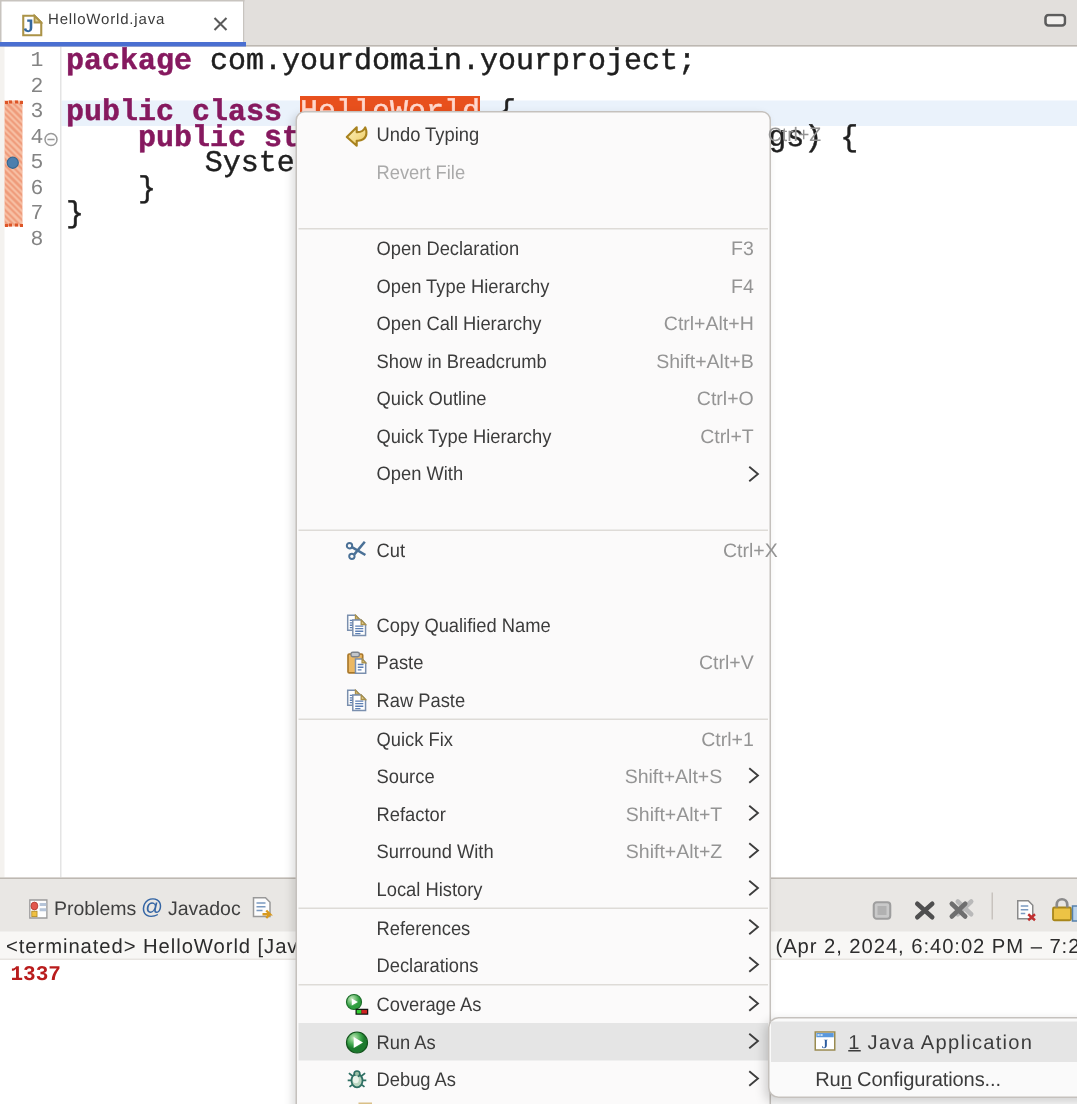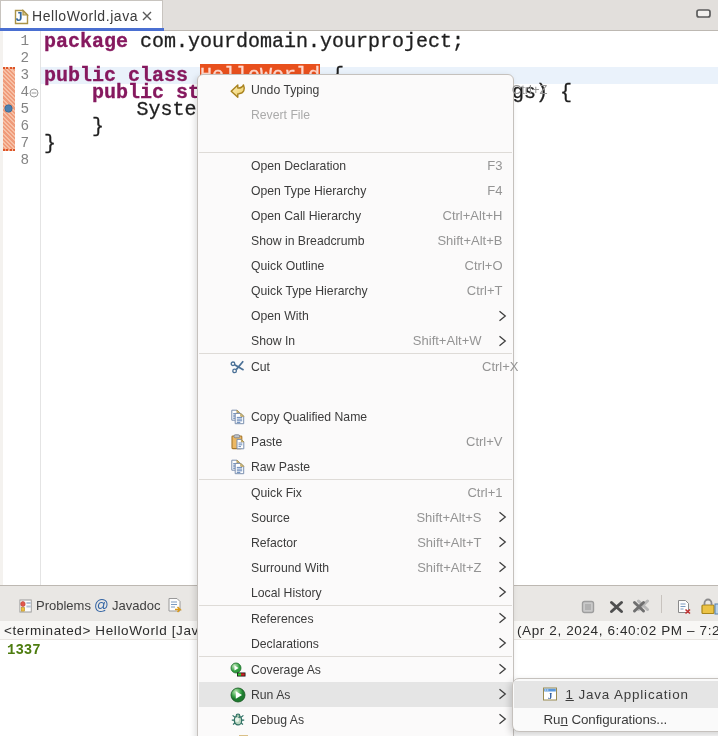--- a/index.html
+++ b/index.html
@@ -3,41 +3,41 @@
 <meta charset="utf-8">
 <style>
   html,body{margin:0;padding:0;}
   body{width:718px;height:736px;overflow:hidden;font-family:"Liberation Sans",sans-serif;}
   #page{position:absolute;left:0;top:0;width:718px;height:736px;overflow:hidden;background:#fff;}
   .abs{position:absolute;}
   
   #tabbar{position:absolute;left:0;top:0;width:718px;height:31px;background:#e2dfdc;border-bottom:1px solid #bdb8b2;box-sizing:border-box;}
   #tab1{position:absolute;left:0;top:0;width:163px;height:28px;background:#ffffff;border:1px solid #c8c4bf;border-bottom:none;box-sizing:border-box;}
   #tabline{position:absolute;left:0;top:28px;width:164px;height:3px;background:#4a6fd1;}
-  #tabtext{position:absolute;left:31px;top:7px;font-size:14px;color:#3b3b3b;letter-spacing:0.55px;}
+  #tabtext{position:absolute;left:31px;top:7px;font-size:10px;color:#3b3b3b;letter-spacing:0.55px;}
   
   #editor{position:absolute;left:0;top:31px;width:718px;height:554px;background:#ffffff;}
   .codeline{position:absolute;left:44px;height:17px;line-height:17px;font-family:"Liberation Mono",monospace;font-size:20px;color:#1f1f1f;white-space:pre;-webkit-text-stroke:0.3px;}
   .lnum{position:absolute;left:0;width:29px;height:17px;line-height:17px;text-align:right;font-family:"Liberation Mono",monospace;font-size:14.3px;color:#848484;}
   .kw{color:#86195f;font-weight:bold;}
   #curline{position:absolute;left:41px;top:36px;width:677px;height:17px;background:#eaf2fb;}
   .sel{background:#e8501d;color:#ffd8cd;}
   .fld{color:#2121c8;font-weight:bold;font-style:italic;}
   #gutterline{position:absolute;left:40px;top:0;width:1px;height:554px;background:#e4e4e4;}
   #rangebar{position:absolute;left:3px;top:36px;width:12px;height:84px;
      background:repeating-linear-gradient(45deg,#ef9b7a 0 1.5px,#f7c0a5 1.5px 3px);
      border-top:2px dotted #dd5527;border-bottom:2px dotted #dd5527;box-sizing:border-box;}
   
   #bpanel{position:absolute;left:0;top:585px;width:718px;height:151px;background:#e9e7e4;border-top:1px solid #bdb8b2;box-sizing:border-box;}
   #btabs{position:absolute;left:0;top:1px;width:718px;height:32px;background:#e9e7e4;}
   .btabtext{position:absolute;top:11px;font-size:13px;color:#3f3f3f;}
   #ctitle{position:absolute;left:0;top:35px;width:718px;height:19px;background:#f8f7f5;border-bottom:1px solid #e8e5e1;box-sizing:border-box;}
   .ctext{position:absolute;top:1.5px;font-size:13.5px;letter-spacing:0.62px;color:#2c2c2c;white-space:pre;}
   #cbody{position:absolute;left:0;top:54px;width:718px;height:98px;background:#ffffff;}
-  #n1337{position:absolute;left:7px;top:2px;font-family:"Liberation Mono",monospace;font-weight:bold;font-size:14px;color:#4d7c0f;}
+  #n1337{position:absolute;left:7px;top:2px;font-family:"Liberation Mono",monospace;font-weight:bold;font-size:14px;color:#b91c1c;}
   
   #menu{position:absolute;left:196.5px;top:73.5px;width:317px;height:670px;background:#fbfafa;
         border:1px solid #c5c1bd;border-radius:6px 6px 0 0;box-sizing:border-box;
         box-shadow:-2px 2px 6px rgba(0,0,0,0.13);}
   .mi{position:absolute;left:1px;width:313px;height:25px;line-height:25px;font-size:13px;color:#3c3c3c;}
   .mi .lbl{position:absolute;left:52px;top:0;transform:scaleX(0.94);transform-origin:0 50%;}
   .mi .sc{position:absolute;right:9px;top:0;color:#949494;}
   .mi .sc2{position:absolute;right:30px;top:0;color:#949494;}
   .mi .arr{position:absolute;right:3px;top:5.5px;width:14px;height:14px;}
   .mi .ic{position:absolute;left:31px;top:4.5px;width:16px;height:16px;}
@@ -192,27 +192,20 @@
       <div class="mi" style="top:203.5px;">
         <span class="lbl">Quick Type Hierarchy</span>
         <span class="sc">Ctrl+T</span>
       </div>
       <div class="mi" style="top:228.5px;">
         <span class="lbl">Open With</span>
         <svg class="arr" viewBox="0 0 14 14">
           <path d="M4.5 2.2 L10.3 7 L4.5 11.8" fill="none" stroke="#3e3e3e" stroke-width="1.25"></path>
         </svg>
       </div>
-      <div class="mi" style="top:253.5px;">
-        <span class="lbl">Show In</span>
-        <span class="sc2">Shift+Alt+W</span>
-        <svg class="arr" viewBox="0 0 14 14">
-          <path d="M4.5 2.2 L10.3 7 L4.5 11.8" fill="none" stroke="#3e3e3e" stroke-width="1.25"></path>
-        </svg>
-      </div>
       <div class="mi" style="top:279px;padding-left:16px;">
         <span class="ic"><svg width="16" height="16" viewBox="0 0 16 16">
             <g stroke="#4a7096" fill="none">
               <circle cx="3" cy="4.8" r="1.8" stroke-width="1.3"></circle>
               <circle cx="4.6" cy="11.9" r="1.8" stroke-width="1.3"></circle>
               <path d="M4.6 5.8 L13.6 11.0" stroke-width="1.7"></path>
               <path d="M6.2 10.6 L13.2 2.2" stroke-width="1.7"></path>
             </g>
           </svg></span>
         <span class="lbl">Cut</span>

